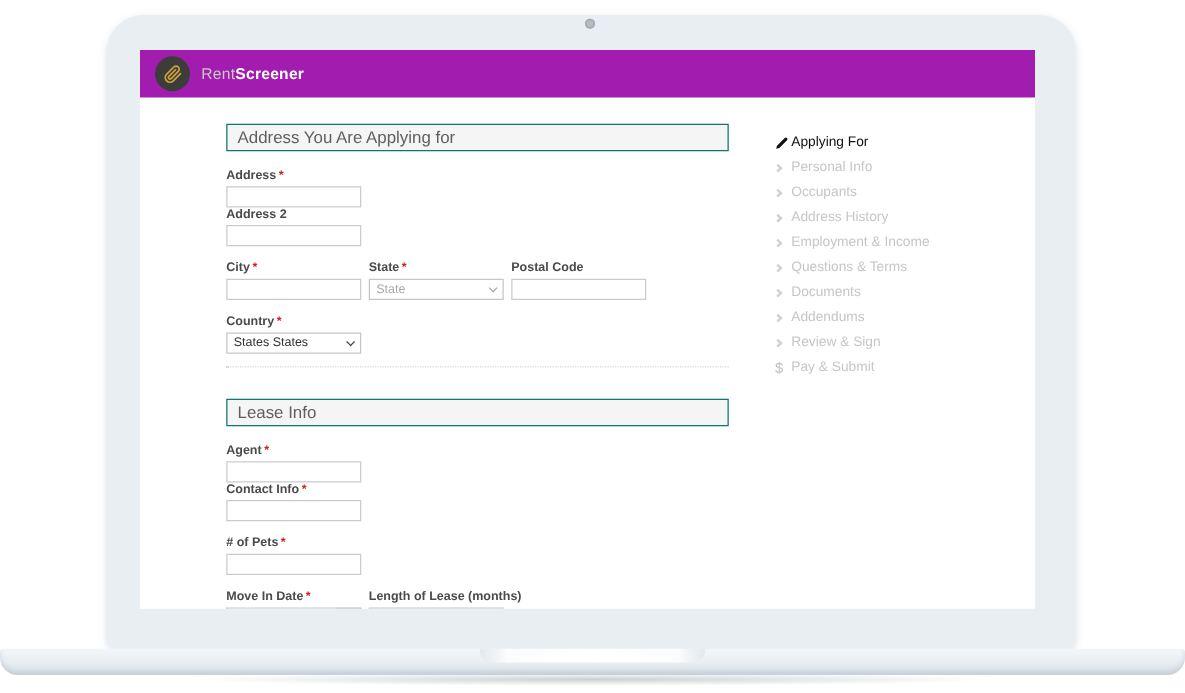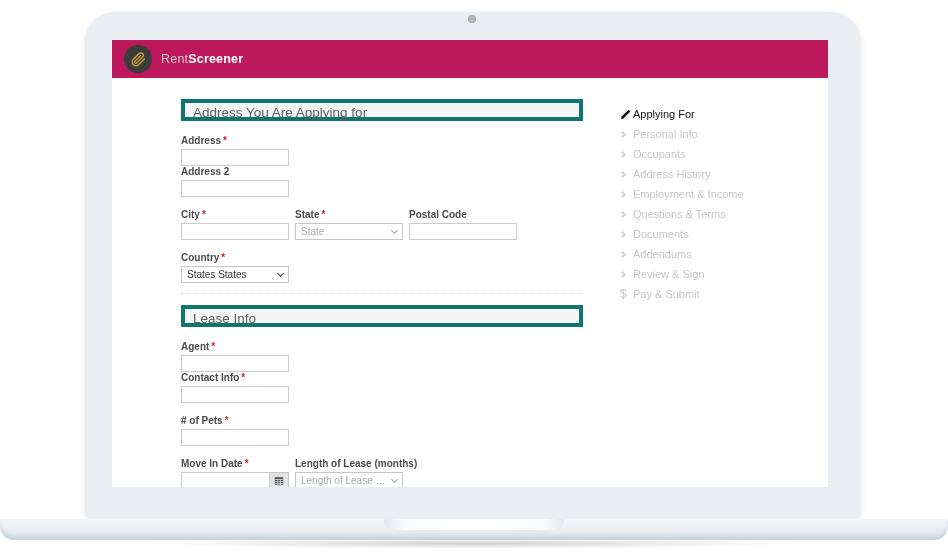--- a/index.html
+++ b/index.html
@@ -34,34 +34,34 @@
     position:absolute; left:30px; top:539px; width:888px; height:13px;
     background:radial-gradient(ellipse 50% 55% at 50% 35%, rgba(100,110,120,.32), rgba(100,110,120,0) 72%);
   }
 
   
   .screen {
     position:absolute; left:112px; top:40px; width:716px; height:447px;
     background:#ffffff; overflow:hidden;
   }
   .app-header {
-    height:38px; background:#be185d; display:flex; align-items:center; padding-left:12px;
+    height:38px; background:#a21caf; display:flex; align-items:center; padding-left:12px;
   }
   .logo-circle {
     width:28px; height:28px; border-radius:50%; background:#3c3c3a;
     display:flex; align-items:center; justify-content:center; flex:0 0 auto;
   }
   .brand { margin-left:9px; font-size:12.5px; letter-spacing:.2px; white-space:nowrap; }
   .brand-prefix { color:#c9cac6; font-weight:400; }
   .brand-suffix { color:#ffffff; font-weight:700; }
 
   
   .form-col { position:absolute; left:69px; top:59px; width:402px; }
   .section-header {
-    height:22px; background:#f5f5f5; border:4px solid #0f766e;
+    height:22px; background:#f5f5f5; border:1px solid #0f766e;
     padding:0 8px; font-size:13.5px; color:#5f5f5f; line-height:20px;
   }
   .row { display:flex; margin-top:12px; }
   .row.first { margin-top:14px;flex-direction:column; }
   .fld { width:108px; margin-right:6px; }
   .fld label {
     display:block; font-size:10px; font-weight:700; color:#4a4a4a;
     line-height:11px; margin-bottom:3px; white-space:nowrap;
   }
   .req { color:#cf2020; margin-left:2px; font-size:10px; }
@@ -74,21 +74,21 @@
     width:100%; height:17px; border:1px solid #c6c6c6; background:#fff;
     display:flex; align-items:center; justify-content:space-between;
     padding:0 5px; font-size:10px; cursor:default;
   }
   .sel .ph { color:#a9a9a9; overflow:hidden; white-space:nowrap; text-overflow:ellipsis; }
   .sel .val { color:#333333; }
   .chev { width:5px; height:5px; border-right:1px solid #a6a6a6; border-bottom:1px solid #a6a6a6;
           transform:rotate(45deg); margin-top:-3px; flex:0 0 auto; margin-left:4px; }
   .chev.dark { border-color:#444444; }
   .divider { margin-top:10px; border-top:1px dotted #d8d8d8; height:0; }
-  .section-header.second { margin-top:11px; }
+  .section-header.second { margin-top:25px; }
 
   .date-group { display:flex; }
   .date-group .tinput { width:88px; border-right:0; }
   .cal-btn {
     width:20px; height:17px; background:#e2e2e2; border:1px solid #c6c6c6;
     display:flex; align-items:center; justify-content:center; cursor:pointer; flex:0 0 auto;
   }
 
   
   .side-nav { position:absolute; left:508px; top:64px; width:200px; }

